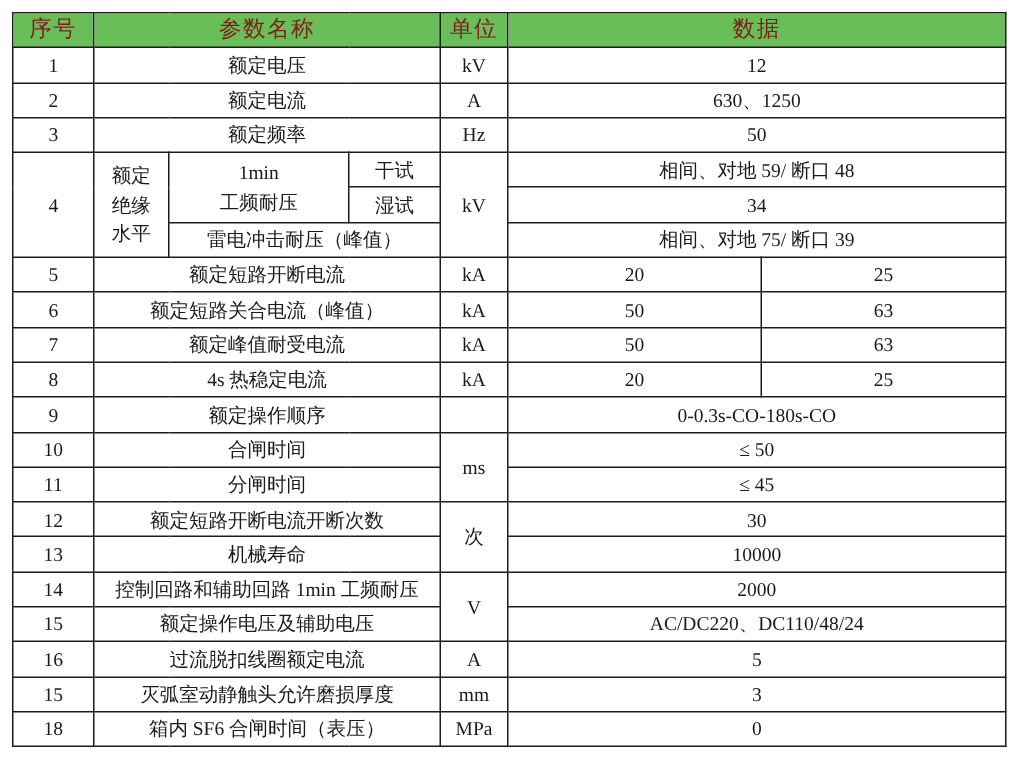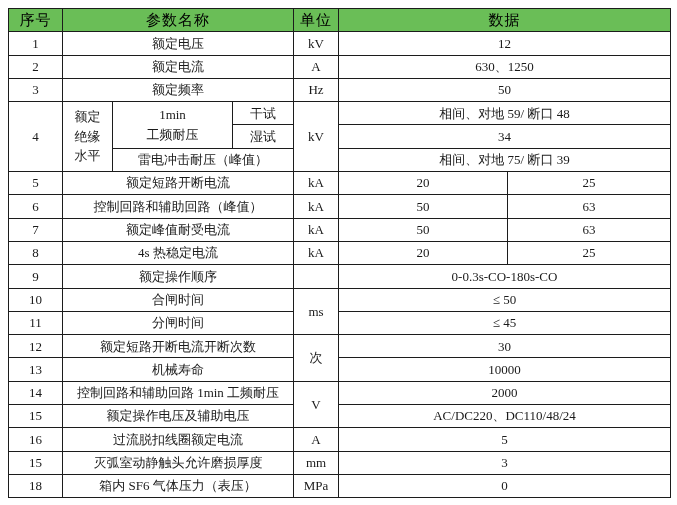--- a/index.html
+++ b/index.html
@@ -27,21 +27,21 @@
     font-size: 13px;
     font-weight: normal;
     padding: 0 2px;
     overflow: hidden;
     white-space: nowrap;
     line-height: 1.2;
   }
   .spec tr { height: 23.3px; }
   .spec th {
     background: #6ABE57;
-    color: #000000;
+    color: #7f1d1d;
     font-size: 15px;
     letter-spacing: 1px;
   }
   .spec td.multiline {
     white-space: pre-line;
     line-height: 1.5;
     margin-left: 44px;
   }
 </style>
 </head>
@@ -112,21 +112,21 @@
   <tr>
     <td>5</td>
     <td colspan="3">额定短路开断电流</td>
     <td>kA</td>
     <td>20</td>
     <td>25</td>
   </tr>
 
   <tr>
     <td>6</td>
-    <td colspan="3">控制回路和辅助回路（峰值）</td>
+    <td colspan="3">额定短路关合电流（峰值）</td>
     <td>kA</td>
     <td>50</td>
     <td>63</td>
   </tr>
 
   <tr>
     <td>7</td>
     <td colspan="3">额定峰值耐受电流</td>
     <td>kA</td>
     <td>50</td>
@@ -196,18 +196,18 @@
 
   <tr>
     <td>15</td>
     <td colspan="3">灭弧室动静触头允许磨损厚度</td>
     <td>mm</td>
     <td colspan="2">3</td>
   </tr>
 
   <tr>
     <td>18</td>
-    <td colspan="3">箱内 SF6 气体压力（表压）</td>
+    <td colspan="3">箱内 SF6 合闸时间（表压）</td>
     <td>MPa</td>
     <td colspan="2">0</td>
   </tr>
 </tbody>
   </table>
 
 </body></html>

